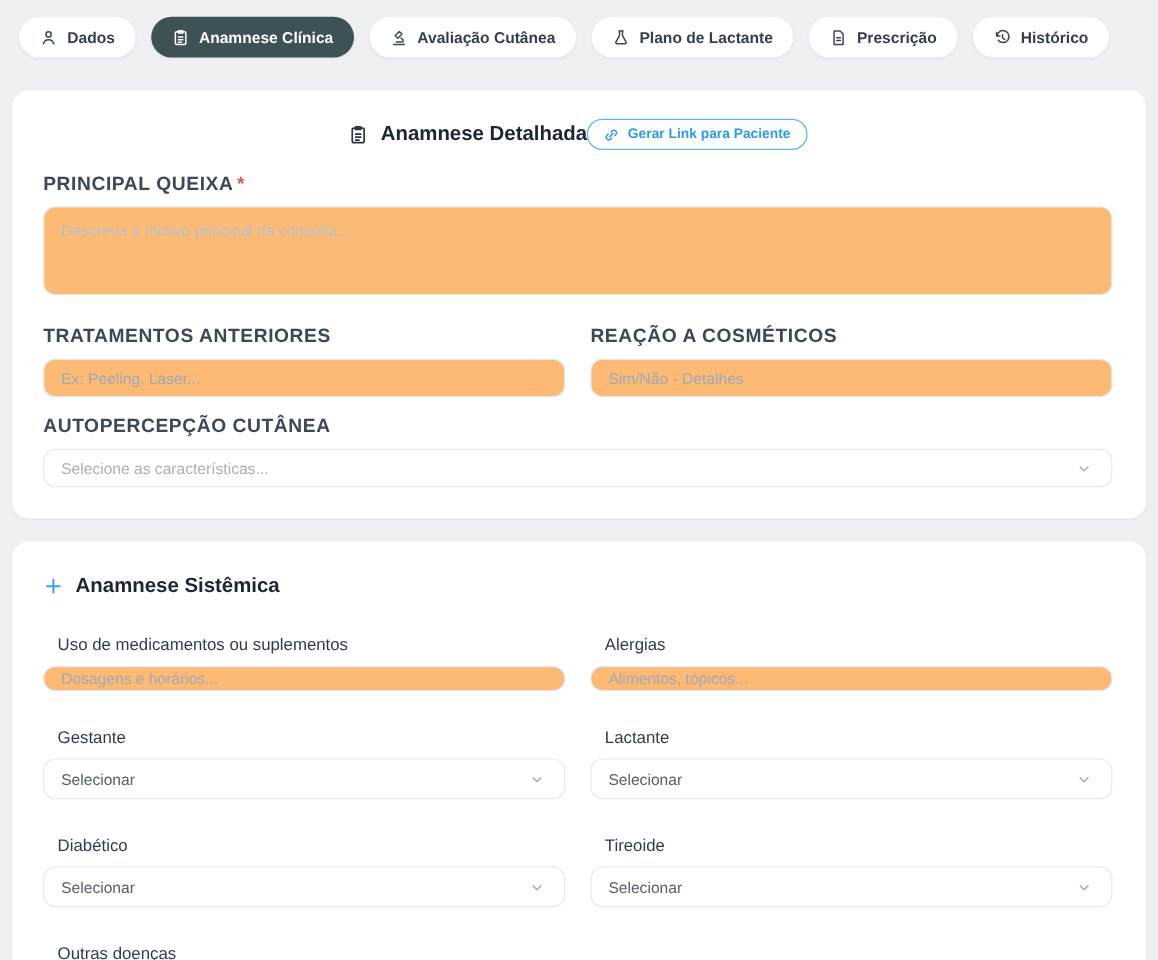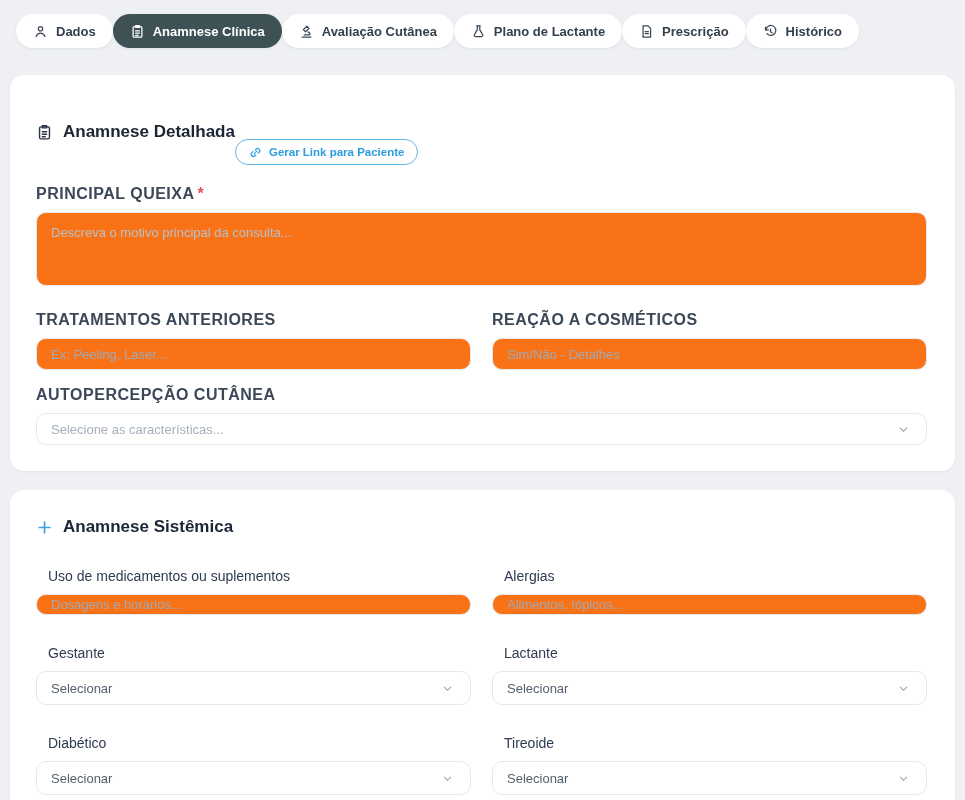--- a/index.html
+++ b/index.html
@@ -7,20 +7,21 @@
   body {
     background: #eef0f3;
     font-family: "Liberation Sans", "DejaVu Sans", sans-serif;
     color: #1d2737;
   }
 
   
   .tabbar {
     display: flex;
     align-items: center;
+    gap: 13px;
     padding: 14px 0 0 16px;
   }
   .tab {
     display: inline-flex;
     align-items: center;
     gap: 8px;
     height: 34px;
     padding: 0 17px;
     background: #ffffff;
     border-radius: 17px;
@@ -43,21 +44,21 @@
     border-radius: 14px;
     box-shadow: 0 1px 3px rgba(30,45,60,0.05);
     padding: 24px 28px 26px 26px;
   }
   .card1 { margin-top: 27px; }
   .card2 { margin-top: 19px; padding-top: 27px; height: 400px; }
 
   .card-header {
     display: flex;
     align-items: center;
-    justify-content: flex-start;
+    justify-content: center;
     margin-bottom: 20px;
   }
   .card-title {
     display: inline-flex;
     align-items: center;
     gap: 10px;
     font-size: 17px;
     font-weight: 700;
     color: #1b2535;
   }
@@ -72,41 +73,40 @@
     height: 26px;
     padding: 0 13px;
     border: 1px solid #5fb4e8;
     border-radius: 14px;
     background: #ffffff;
     color: #2d9ce0;
     font-size: 11.5px;
     font-weight: 700;
     cursor: pointer;
     font-family: inherit;
-    margin-top: 40px;
   }
   .link-btn .bicon { width: 13px; height: 13px; display: inline-flex; }
   .link-btn .bicon svg { width: 100%; height: 100%; }
 
   
   .uplabel {
     font-size: 16px;
     font-weight: 700;
     letter-spacing: 0.5px;
     color: #3c4758;
     text-transform: uppercase;
     margin-bottom: 9px;
   }
   .uplabel .req { color: #e25555; margin-left: 3px; }
 
   textarea.field, input.field {
     width: 100%;
     border: 1px solid #e4e9ef;
     border-radius: 10px;
-    background: #f97316;
+    background: #fdba74;
     font-family: inherit;
     font-size: 13px;
     color: #2c3a4d;
     outline: none;
     resize: none;
   }
   textarea.field { height: 74px; padding: 12px 14px; margin-bottom: 21px; }
   input.field { height: 32px; padding: 0 14px; }
   textarea.field::placeholder { color: #b7c0cb; }
   input.field::placeholder { color: #9fa9b7; }

